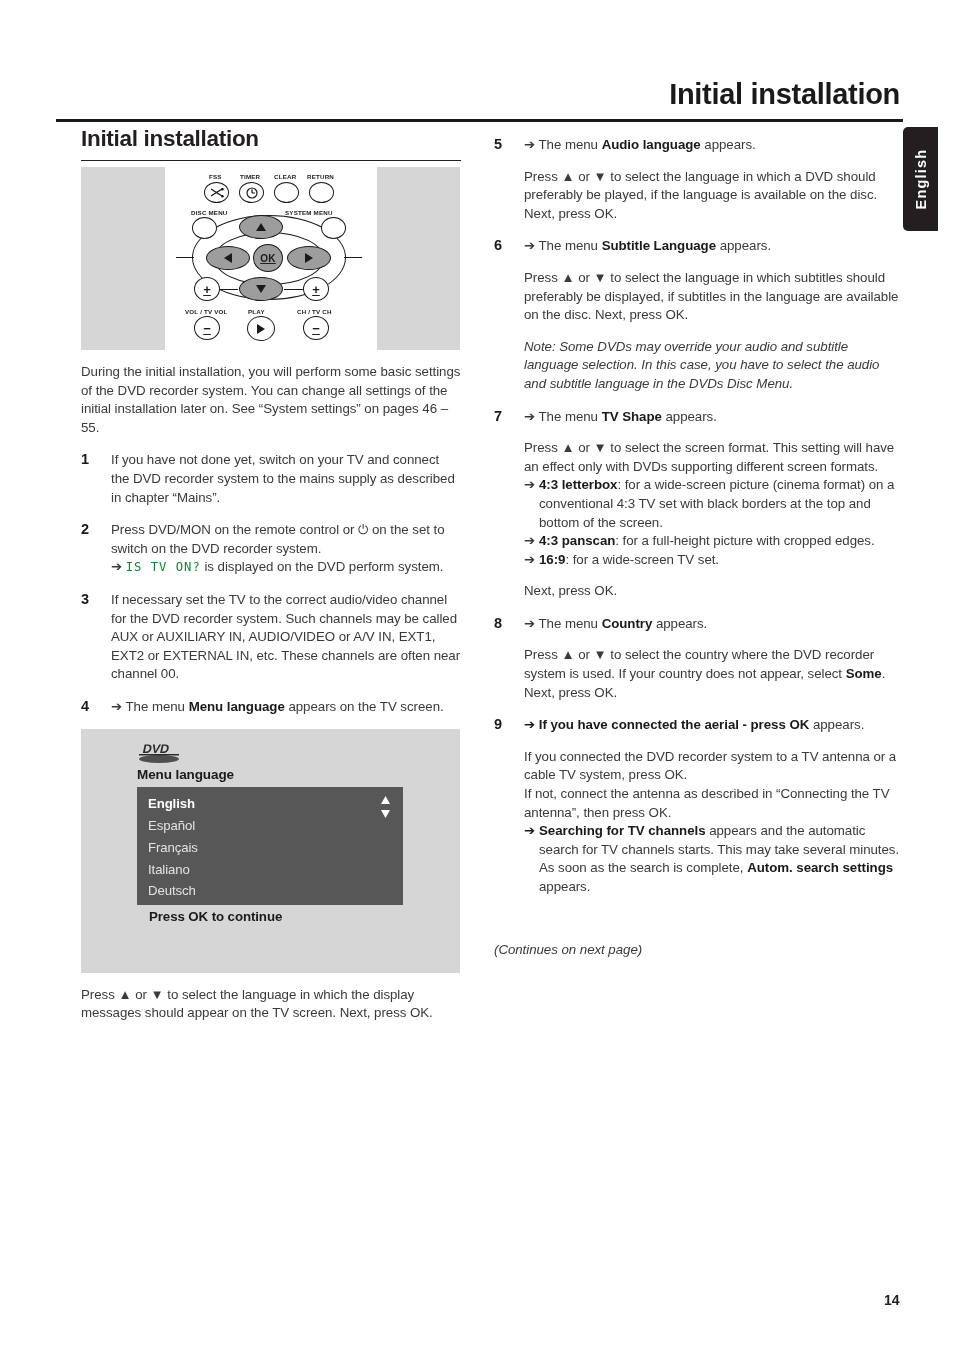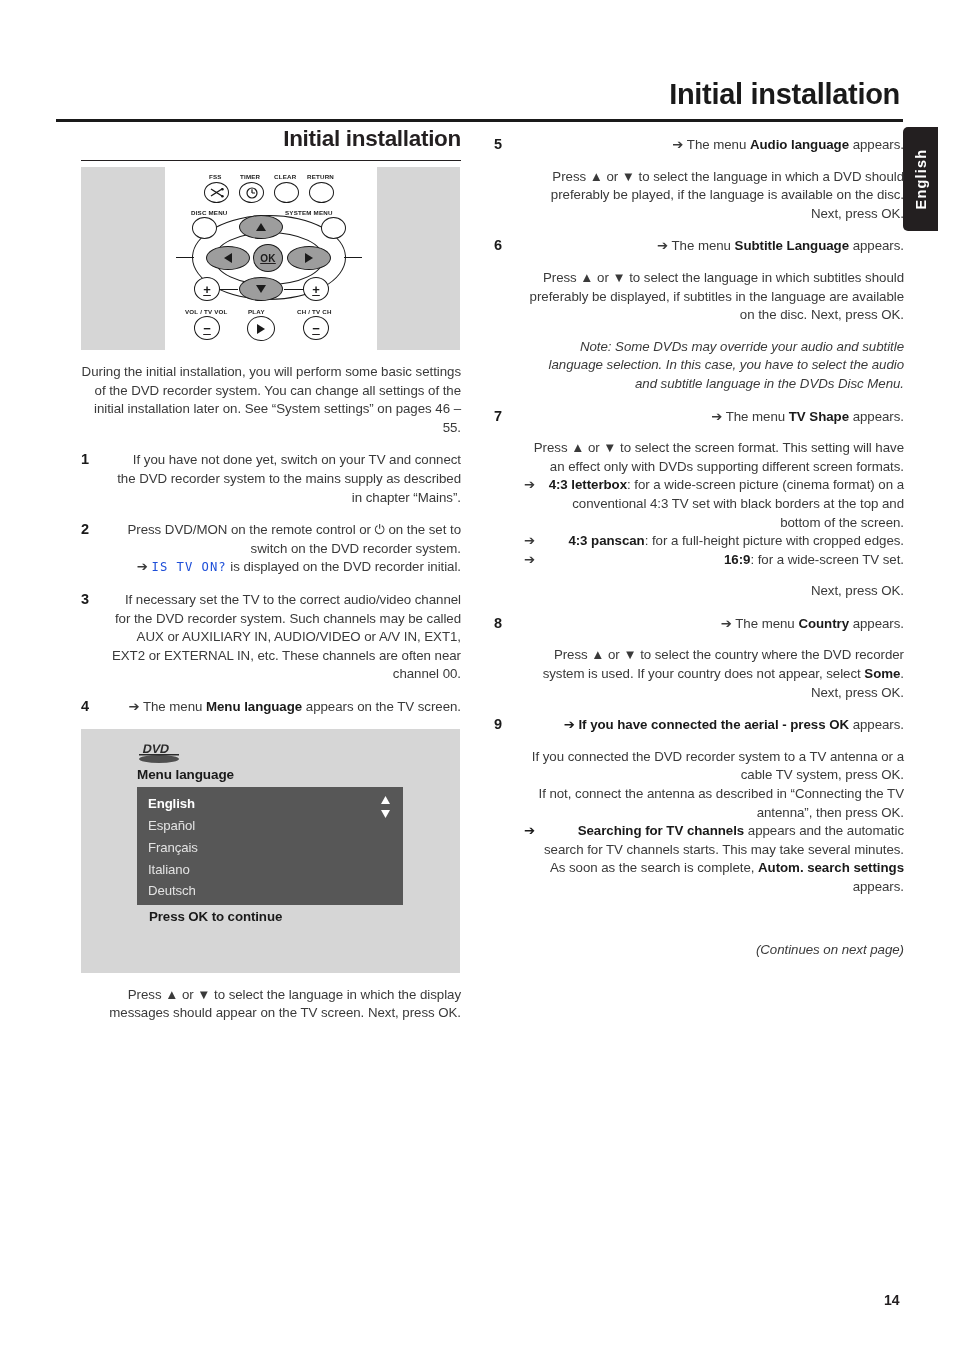--- a/index.html
+++ b/index.html
@@ -3,21 +3,21 @@
 <meta charset="utf-8">
 <style>
   * { box-sizing: border-box; margin: 0; padding: 0; }
   html, body {
     width: 954px; height: 1349px;
     background: #ffffff;
     font-family: "Liberation Sans", sans-serif;
     color: #231f20;
     overflow: hidden;
   }
-  .page { position: relative; width: 954px; height: 1349px; text-align: right; }
+  .page { position: relative; width: 954px; height: 1349px; }
 
   
   .running-head {
     position: absolute;
     right: 54px; top: 78px;
     font-size: 29px;
     font-weight: bold;
     letter-spacing: -0.3px;
     color: #1a1a1a;
   }
@@ -116,21 +116,21 @@
     font-size: 14.5px; font-weight: bold; color: #1a1a1a;
   }
   .step p { font-size: 13.3px; line-height: 18.6px; color:#3a3a3a; letter-spacing: -0.05px; }
   .step p + p { margin-top: 13px; }
 
   .arrow { font-family: "DejaVu Sans", sans-serif; }
 
   .lcd {
     font-family: "DejaVu Sans Mono", monospace;
     letter-spacing: 1px;
-    color: #1d4ed8;
+    color: #15803d;
     font-size: 12.2px;
   }
 
   
   .dash-item { position: relative; padding-left: 15px; margin-top: 0; }
   .dash-item .dash { position: absolute; left: 0; top: 0; }
 
   
   .tv-fig {
     position: relative;
@@ -269,21 +269,21 @@
 
     <p class="body">During the initial installation, you will perform some basic settings of the DVD recorder system. You can change all settings of the initial installation later on. See “System settings” on pages 46 – 55.</p>
 
     <div class="step">
       <span class="step-num">1</span>
       <p>If you have not done yet, switch on your TV and connect the DVD recorder system to the mains supply as described in chapter “Mains”.</p>
     </div>
 
     <div class="step">
       <span class="step-num">2</span>
-      <p><span>Press DVD/MON on the remote control or </span><span style="font-family:'DejaVu Sans',sans-serif; font-size:13px;">⏻</span><span> on the set to switch on the DVD recorder system.</span><br><span class="arrow">➔</span> <span class="lcd">IS TV ON?</span><span> is displayed on the DVD recorder initial.</span></p>
+      <p><span>Press DVD/MON on the remote control or </span><span style="font-family:'DejaVu Sans',sans-serif; font-size:13px;">⏻</span><span> on the set to switch on the DVD recorder system.</span><br><span class="arrow">➔</span> <span class="lcd">IS TV ON?</span><span> is displayed on the DVD perform system.</span></p>
     </div>
 
     <div class="step">
       <span class="step-num">3</span>
       <p>If necessary set the TV to the correct audio/video channel for the DVD recorder system. Such channels may be called AUX or AUXILIARY IN, AUDIO/VIDEO or A/V IN, EXT1, EXT2 or EXTERNAL IN, etc. These channels are often near channel 00.</p>
     </div>
 
     <div class="step">
       <span class="step-num">4</span>
       <p><span class="arrow">➔</span> <span>The menu </span><span class="b">Menu language</span><span> appears on the TV screen.</span></p>

